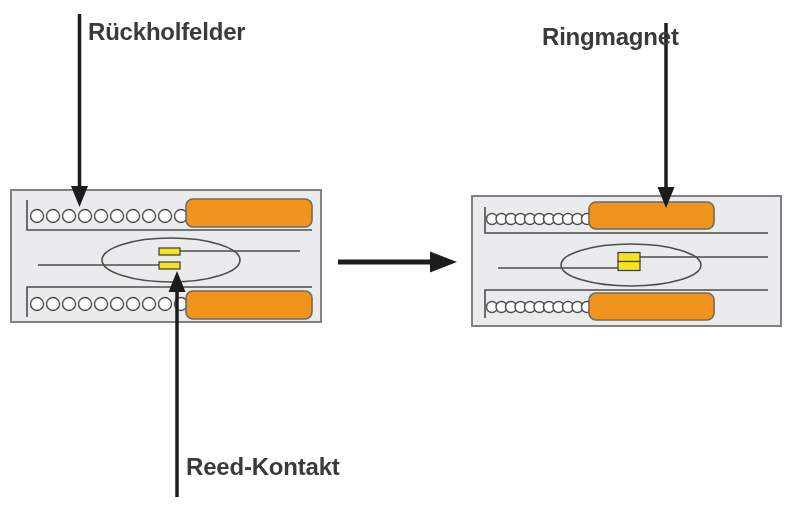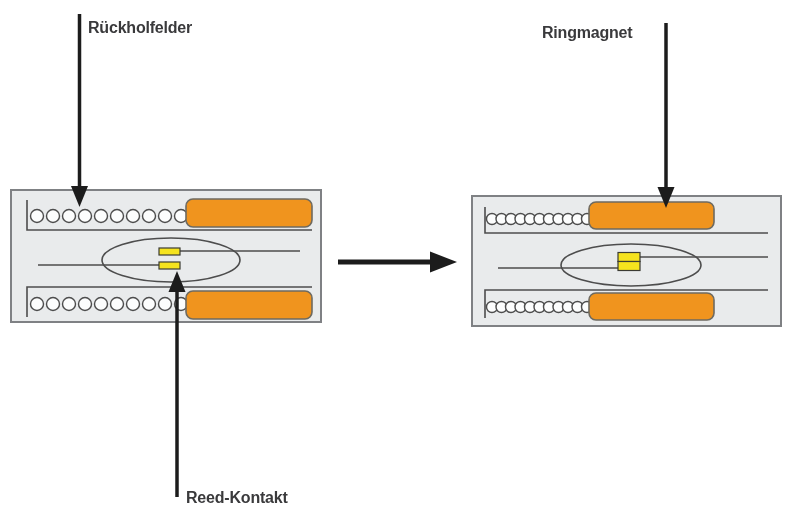--- a/index.html
+++ b/index.html
@@ -22,21 +22,21 @@
   .dline        { stroke: #4d4d4d; stroke-width: 1.6; fill: none; }
   .spring-coil  { stroke: #4d4d4d; stroke-width: 1.4; fill: #fcfdfd; }
   .magnet       { stroke: #6e6a60; stroke-width: 1.6; }
   .blade        { stroke: #3b3b33; stroke-width: 1.2; }
   .arrow-shaft  { stroke: #1c1c1c; fill: none; }
   .arrow-head   { fill: #1c1c1c; stroke: none; }
 
   .label {
     position: absolute;
     font-weight: bold;
-    font-size: 16px;
+    font-size: 24px;
     line-height: 1.1;
     color: #3a3a3c;
     letter-spacing: -0.2px;
     white-space: nowrap;
   }
 </style>
 </head>
 <body>
 
 <div class="canvas">
@@ -143,14 +143,14 @@
     <g>
       <line class="arrow-shaft" x1="338" y1="262" x2="432" y2="262" stroke-width="5"></line>
       <polygon class="arrow-head" points="457,262 430,251.5 430,272.5"></polygon>
     </g>
   </svg>
 
   <div class="label" style="left:88px; top:19px;">Rückholfelder</div>
 
   <div class="label" style="left:542px; top:24px;text-align:center;">Ringmagnet</div>
 
-  <div class="label" style="left:186px; top:489px;">Reed-Kontakt</div>
+  <div class="label" style="left:186px; top:454px;">Reed-Kontakt</div>
 </div>
 
 </body></html>

